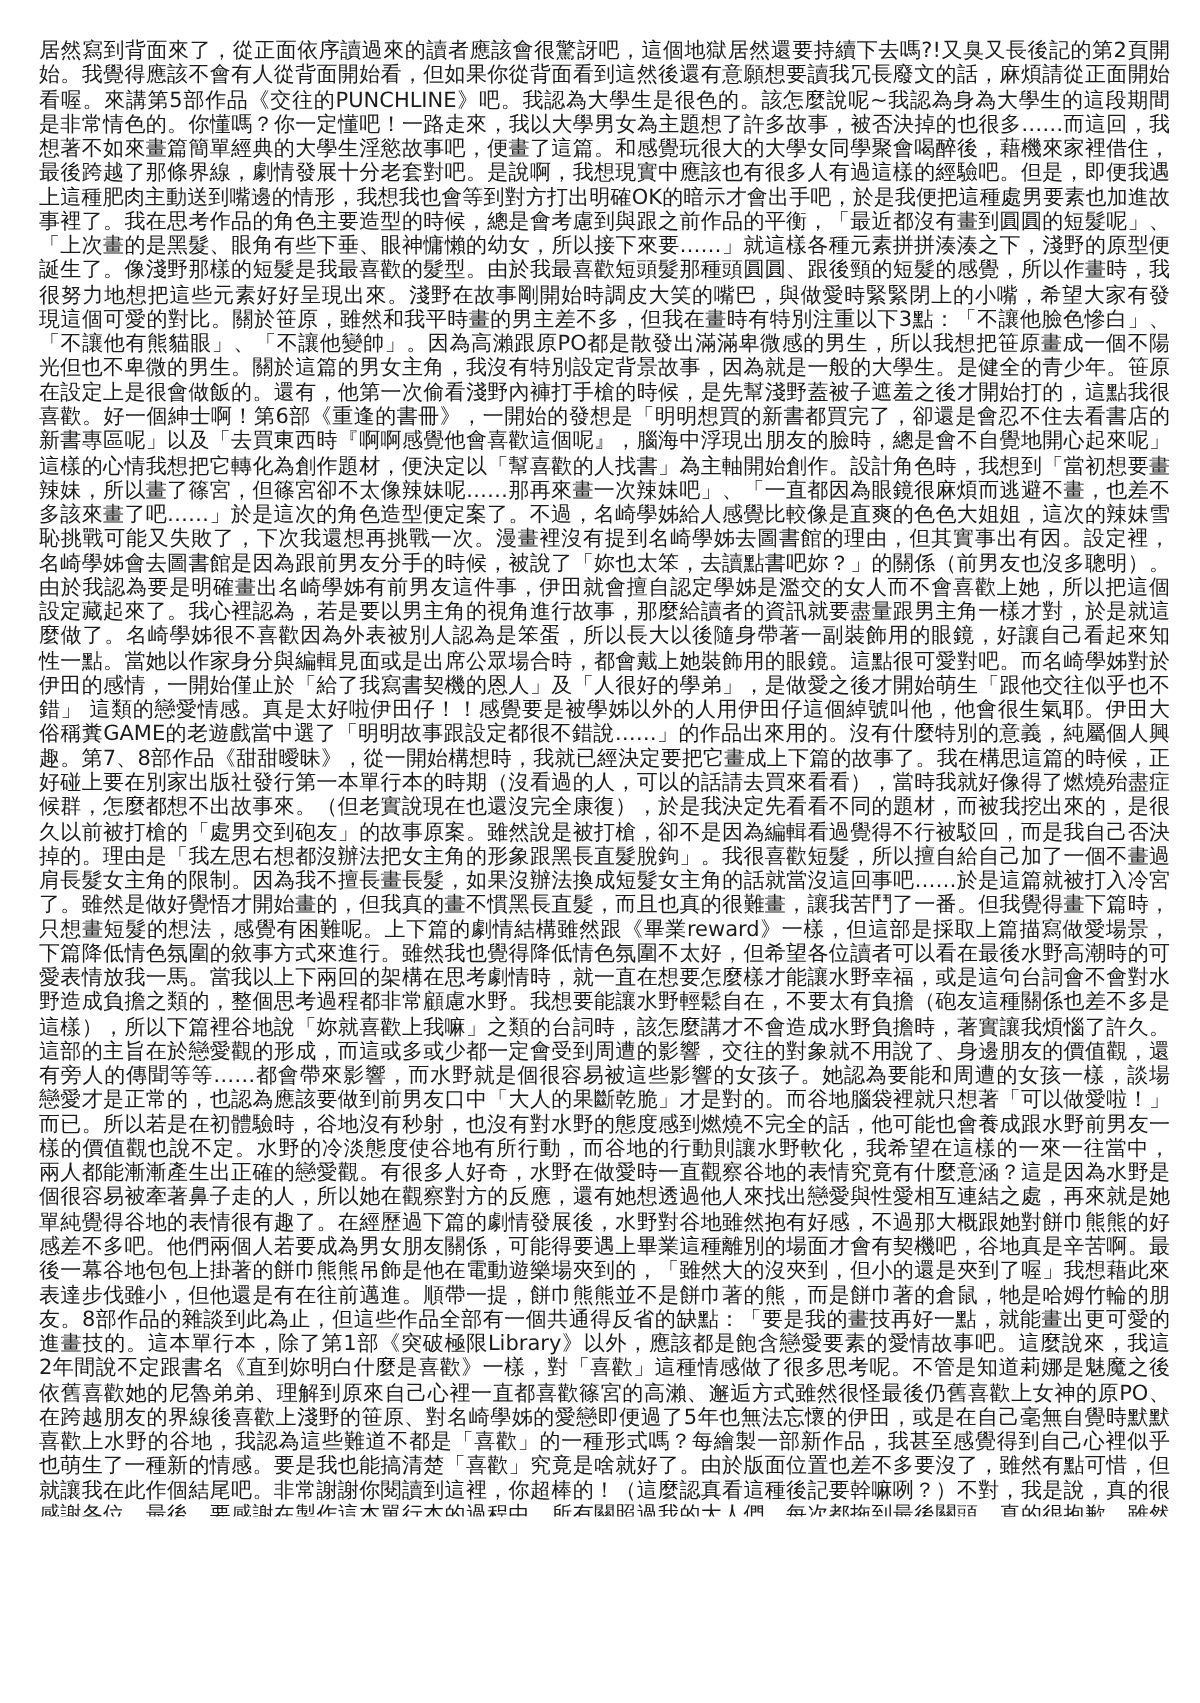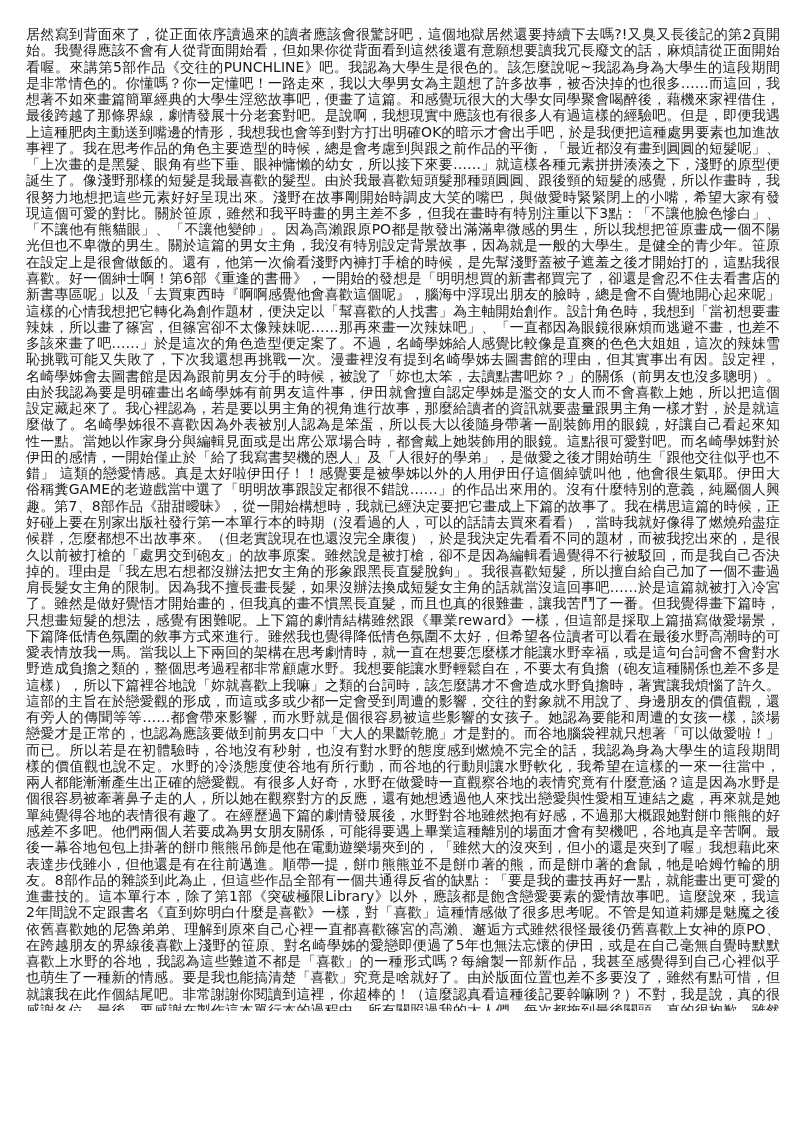--- a/index.html
+++ b/index.html
@@ -94,21 +94,21 @@
       <div class="text-line">肩長髮女主角的限制。因為我不擅長畫長髮，如果沒辦法換成短髮女主角的話就當沒這回事吧……於是這篇就被打入冷宮</div>
       <div class="text-line">了。雖然是做好覺悟才開始畫的，但我真的畫不慣黑長直髮，而且也真的很難畫，讓我苦鬥了一番。但我覺得畫下篇時，</div>
       <div class="text-line">只想畫短髮的想法，感覺有困難呢。上下篇的劇情結構雖然跟《畢業reward》一樣，但這部是採取上篇描寫做愛場景，</div>
       <div class="text-line">下篇降低情色氛圍的敘事方式來進行。雖然我也覺得降低情色氛圍不太好，但希望各位讀者可以看在最後水野高潮時的可</div>
       <div class="text-line">愛表情放我一馬。當我以上下兩回的架構在思考劇情時，就一直在想要怎麼樣才能讓水野幸福，或是這句台詞會不會對水</div>
       <div class="text-line">野造成負擔之類的，整個思考過程都非常顧慮水野。我想要能讓水野輕鬆自在，不要太有負擔（砲友這種關係也差不多是</div>
       <div class="text-line">這樣），所以下篇裡谷地說「妳就喜歡上我嘛」之類的台詞時，該怎麼講才不會造成水野負擔時，著實讓我煩惱了許久。</div>
       <div class="text-line">這部的主旨在於戀愛觀的形成，而這或多或少都一定會受到周遭的影響，交往的對象就不用說了、身邊朋友的價值觀，還</div>
       <div class="text-line">有旁人的傳聞等等……都會帶來影響，而水野就是個很容易被這些影響的女孩子。她認為要能和周遭的女孩一樣，談場</div>
       <div class="text-line">戀愛才是正常的，也認為應該要做到前男友口中「大人的果斷乾脆」才是對的。而谷地腦袋裡就只想著「可以做愛啦！」</div>
-      <div class="text-line">而已。所以若是在初體驗時，谷地沒有秒射，也沒有對水野的態度感到燃燒不完全的話，我認為身為大學生的這段期間</div>
+      <div class="text-line">而已。所以若是在初體驗時，谷地沒有秒射，也沒有對水野的態度感到燃燒不完全的話，他可能也會養成跟水野前男友一</div>
       <div class="text-line">樣的價值觀也說不定。水野的冷淡態度使谷地有所行動，而谷地的行動則讓水野軟化，我希望在這樣的一來一往當中，</div>
       <div class="text-line">兩人都能漸漸產生出正確的戀愛觀。有很多人好奇，水野在做愛時一直觀察谷地的表情究竟有什麼意涵？這是因為水野是</div>
       <div class="text-line">個很容易被牽著鼻子走的人，所以她在觀察對方的反應，還有她想透過他人來找出戀愛與性愛相互連結之處，再來就是她</div>
       <div class="text-line">單純覺得谷地的表情很有趣了。在經歷過下篇的劇情發展後，水野對谷地雖然抱有好感，不過那大概跟她對餅巾熊熊的好</div>
       <div class="text-line">感差不多吧。他們兩個人若要成為男女朋友關係，可能得要遇上畢業這種離別的場面才會有契機吧，谷地真是辛苦啊。最</div>
       <div class="text-line">後一幕谷地包包上掛著的餅巾熊熊吊飾是他在電動遊樂場夾到的，「雖然大的沒夾到，但小的還是夾到了喔」我想藉此來</div>
       <div class="text-line">表達步伐雖小，但他還是有在往前邁進。順帶一提，餅巾熊熊並不是餅巾著的熊，而是餅巾著的倉鼠，牠是哈姆竹輪的朋</div>
       <div class="text-line">友。8部作品的雜談到此為止，但這些作品全部有一個共通得反省的缺點：「要是我的畫技再好一點，就能畫出更可愛的</div>
       <div class="text-line">進畫技的。這本單行本，除了第1部《突破極限Library》以外，應該都是飽含戀愛要素的愛情故事吧。這麼說來，我這</div>
       <div class="text-line">2年間說不定跟書名《直到妳明白什麼是喜歡》一樣，對「喜歡」這種情感做了很多思考呢。不管是知道莉娜是魅魔之後</div>

